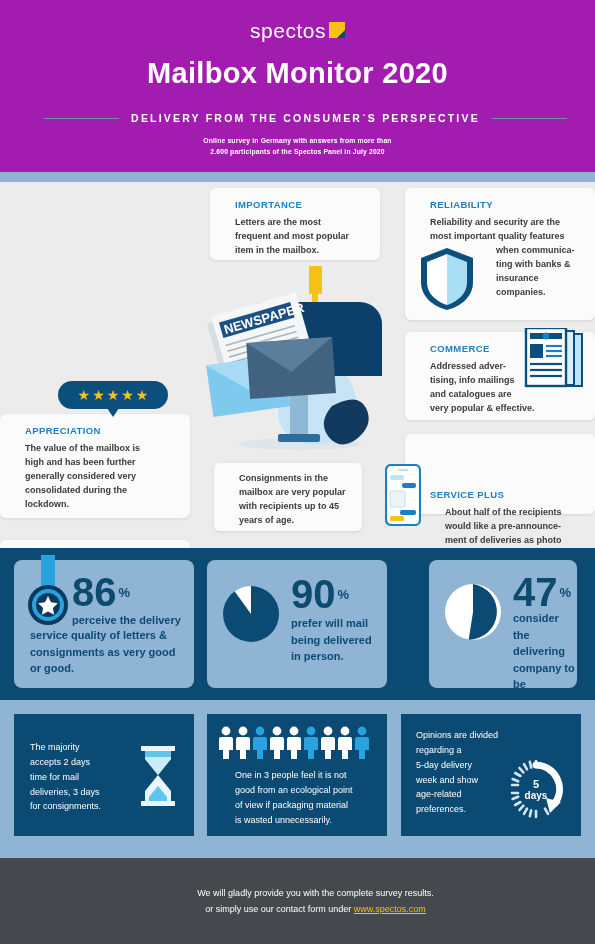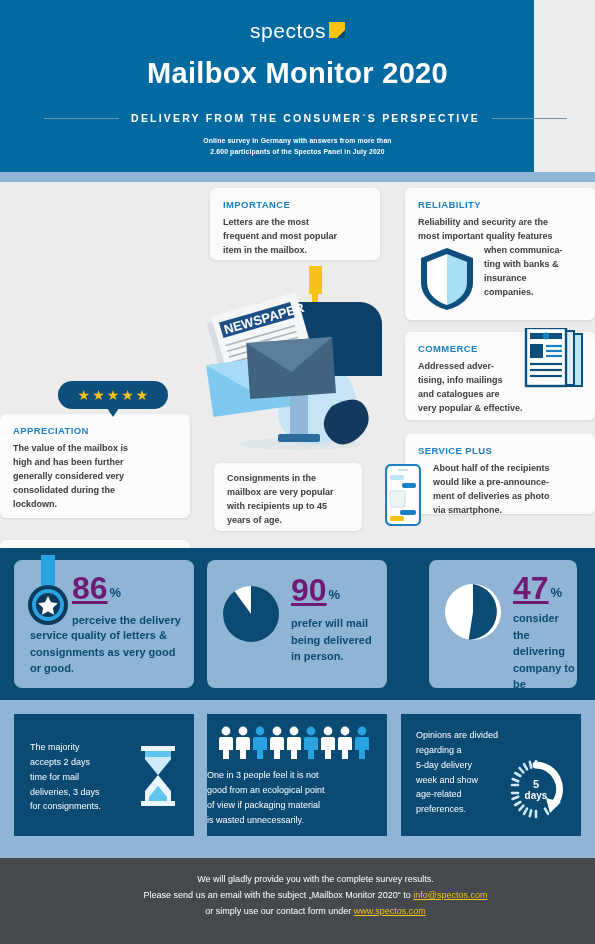--- a/index.html
+++ b/index.html
@@ -6,22 +6,22 @@
   html, body {
     width: 595px; height: 944px;
     font-family: "Liberation Sans", sans-serif;
     background: #ececec;
     overflow: hidden;
   }
   .page { position: relative; width: 595px; height: 944px; }
 
   
   .header {
-    position: absolute; left: 0; top: 0; width: 534px; height: 172px;
-    background: #0369a1;
+    position: absolute; left: 0; top: 0; width: 595px; height: 172px;
+    background: #a21caf;
   }
   .logo-wrap {
     position: absolute; left: 0; top: 20px; width: 595px;
     display: flex; justify-content: center; align-items: flex-start;
   }
   .logo-text {
     font-size: 21px; letter-spacing: 0.5px; color: #ffffff;
     font-weight: 400; line-height: 1;
   }
   .logo-mark {
@@ -58,20 +58,21 @@
   }
 
   
   .top-section {
     position: absolute; left: 0; top: 182px; width: 595px; height: 366px;
     background: #ececec;
   }
   .card {
     position: absolute; background: #fbfbfb; border-radius: 6px;
     box-shadow: 0 1px 3px rgba(0,0,0,0.10);
+    padding-left: 12px;
   }
   .card-title {
     color: #1b7fc4; font-size: 9.5px; font-weight: bold; letter-spacing: 0.4px;
     margin-bottom: 6px;
   }
   .card-body {
     color: #3b3b3b; font-size: 9px; font-weight: bold; line-height: 1.55;
   }
   .card-inner { padding: 11px 13px 11px 13px; }
 
@@ -93,23 +94,22 @@
   
   .stats-section {
     position: absolute; left: 0; top: 548px; width: 595px; height: 152px;
     background: #0b4a73;
   }
   .stat-card {
     position: absolute; top: 12px; height: 128px;
     background: #8fb4d4; border-radius: 8px;
   }
   .stat-num {
-    color: #701a75; font-size: 32px; font-weight: bold; line-height: 1;
+    color: #0c4a6e; font-size: 40px; font-weight: bold; line-height: 1;
     display: inline-block;
-    text-decoration: underline;
   }
   .stat-pct {
     color: #0b4a73; font-size: 13px; font-weight: bold;
     display: inline-block; vertical-align: top; margin-top: 13px; margin-left: 2px;
   }
   .stat-text {
     color: #0b4a73; font-size: 11px; font-weight: bold; line-height: 1.5;
   }
 
   
@@ -125,21 +125,21 @@
     color: #ffffff; font-size: 9px; line-height: 1.65;
   }
 
   
   .footer {
     position: absolute; left: 0; top: 858px; width: 595px; height: 86px;
     background: #45494d;
   }
   .footer-text {
     color: #ffffff; font-size: 9px; line-height: 1.75; text-align: center;
-    padding-top: 14px;
+    padding-top: 28px;
     margin-left: 36px;
   }
   .link { color: #f6c215; }
 </style>
 </head>
 <body>
 
 <div class="page">
 
   <div class="header">
@@ -316,21 +316,21 @@
         <line x1="22" y1="28" x2="38" y2="28"></line>
       </g>
       <g stroke="#0d4f7c" stroke-width="2.2">
         <line x1="6" y1="36" x2="38" y2="36"></line>
           <line x1="6" y1="42" x2="38" y2="42"></line>
         <line x1="6" y1="48" x2="38" y2="48"></line>
       </g>
     </svg>
 
     <div class="card" style="left:405px; top:252px; width:190px; height:80px;">
-      <div class="card-inner" style="padding-left:28px;">
+      <div class="card-inner" style="padding-left:28px;margin-top:44px;">
         <div class="card-title" style="margin-left:-15px;">SERVICE PLUS</div>
         <div class="card-body">
           <div>About half of the recipients</div>
           <div>would like a pre-announce-</div>
           <div>ment of deliveries as photo</div>
           <div>via smartphone.</div>
         </div>
       </div>
     </div>
     <svg style="position:absolute; left:385px; top:282px;" width="36" height="62" viewBox="0 0 36 62">
@@ -463,21 +463,21 @@
               <path d="M2 11 h10 a2 2 0 0 1 2 2 v11 h-4 v9 h-6 v-9 h-4 v-11 a2 2 0 0 1 2 -2 z"></path>
             </g>
         </g>
         <g fill="#29a3e0">
           <g transform="translate(136,0)">
               <circle cx="7" cy="5" r="4.4"></circle>
               <path d="M2 11 h10 a2 2 0 0 1 2 2 v11 h-4 v9 h-6 v-9 h-4 v-11 a2 2 0 0 1 2 -2 z"></path>
             </g>
         </g>
       </svg>
-      <div class="blue-card-text" style="position:absolute; left:0; top:54px;">
+      <div class="blue-card-text" style="position:absolute; left:28px; top:54px;">
         <div>One in 3 people feel it is not</div>
         <div>good from an ecological point</div>
         <div>of view if packaging material</div>
         <div>is wasted unnecessarily.</div>
       </div>
     </div>
 
     <div class="blue-card" style="left:401px; width:180px;">
       <div class="blue-card-text" style="position:absolute; left:15px; top:14px;">
         <div>Opinions are divided</div>
@@ -510,22 +510,19 @@
         <text x="31" y="30" text-anchor="middle" font-family="Liberation Sans, sans-serif" font-size="11" font-weight="bold" fill="#ffffff">5</text>
         <text x="31" y="41" text-anchor="middle" font-family="Liberation Sans, sans-serif" font-size="10" font-weight="bold" fill="#ffffff">days</text>
       </svg>
     </div>
   </div>
 
   <div class="footer">
     <div class="footer-text">
       <div>We will gladly provide you with the complete survey results.</div>
       <div>
-        <span>Please send us an email with the subject „Mailbox Monitor 2020“ to </span><a class="link" href="#">info@spectos.com</a>
-      </div>
-      <div>
         <span>or simply use our contact form under </span><a class="link" href="#">www.spectos.com</a>
       </div>
     </div>
 
   </div>
 
 </div>
 
 </body></html>

